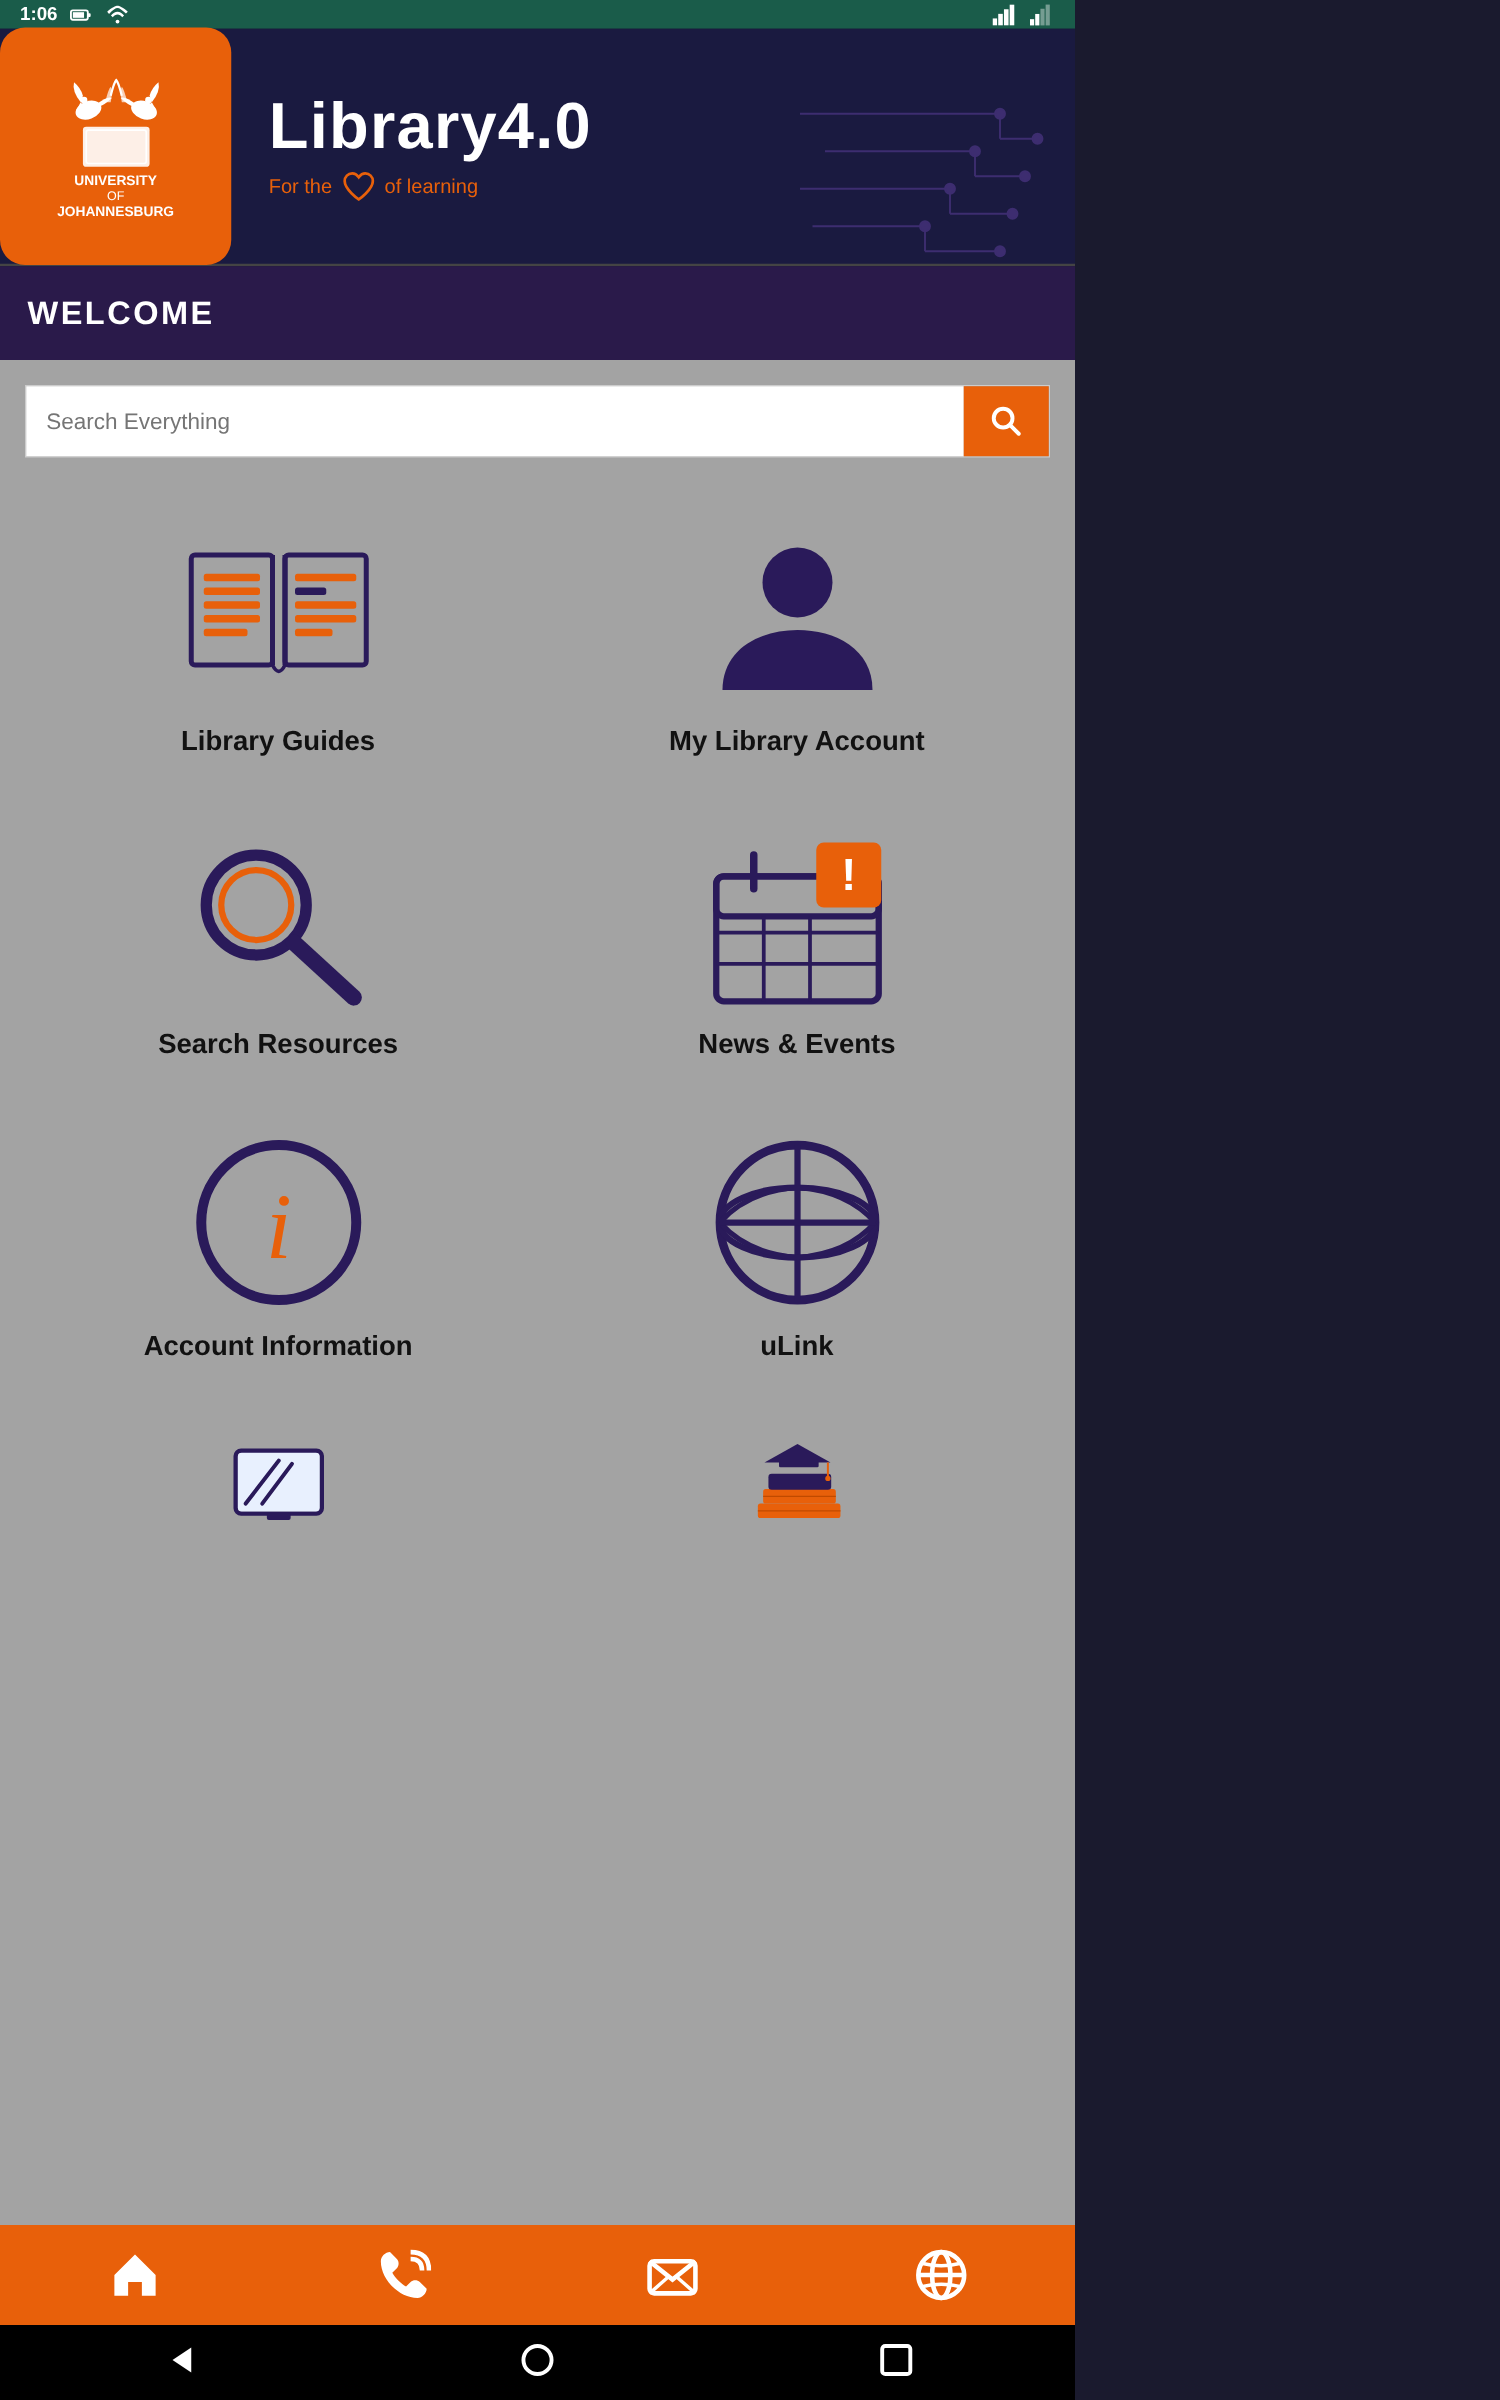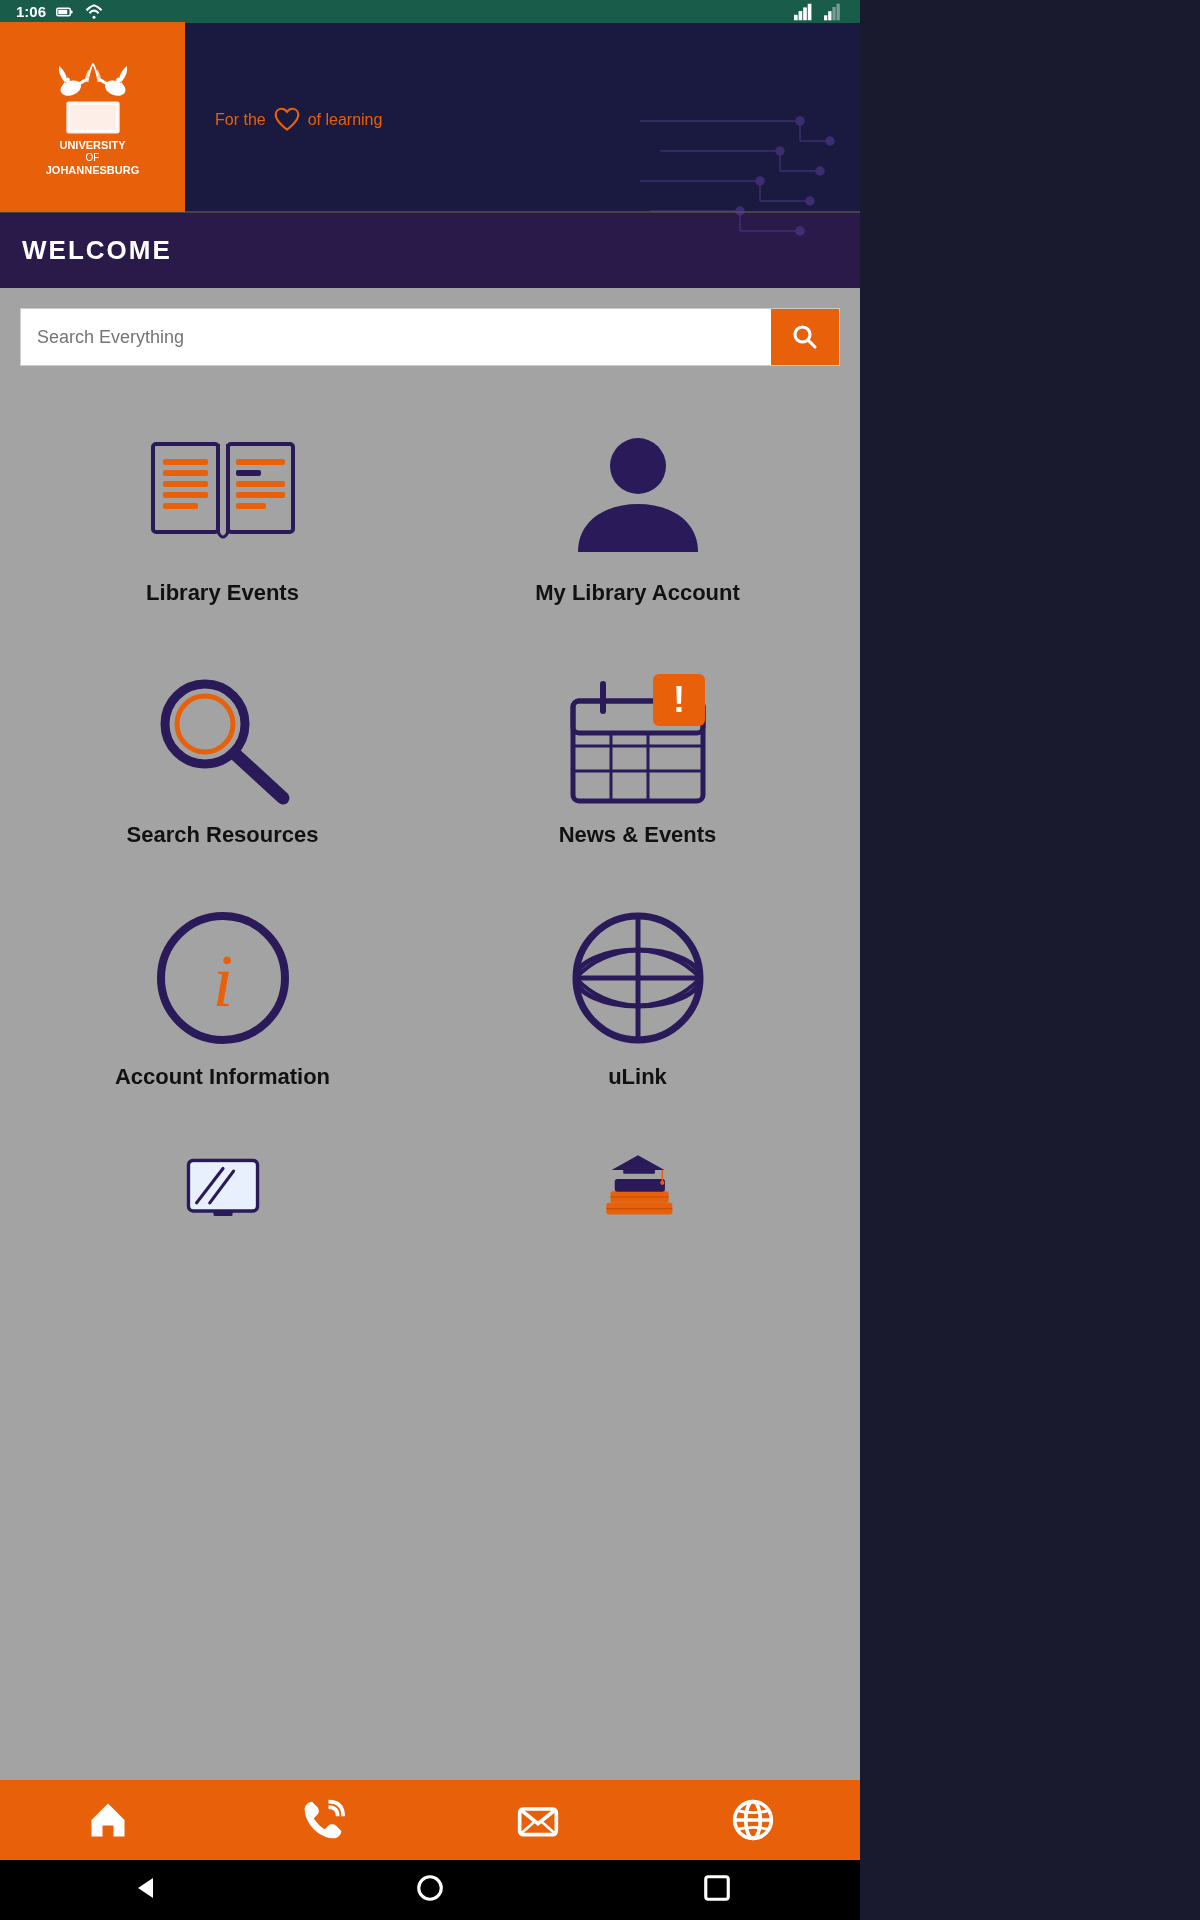--- a/index.html
+++ b/index.html
@@ -37,20 +37,21 @@
     }
     .header-logo {
       background: #e8600a;
       width: 185px;
       height: 190px;
       display: flex;
       flex-direction: column;
       align-items: center;
       justify-content: center;
       flex-shrink: 0;
+      border-radius: 20px;
     }
     .logo-bird-svg {
       width: 110px;
       height: 80px;
     }
     .logo-text {
       color: white;
       text-align: center;
       font-size: 10px;
       line-height: 1.2;
@@ -253,20 +254,21 @@
       <path d="M70 28 Q67 16 65 14 Q63 18 65 28" fill="white" opacity="0.7"></path>
     </svg>
     <div class="logo-text">
       <div style="font-weight:bold;font-size:11px;">UNIVERSITY</div>
       <div style="font-size:10px;">OF</div>
       <div style="font-weight:bold;font-size:11px;">JOHANNESBURG</div>
     </div>
   </div>
 
   <div class="header-brand">
+    <h1>Library4.0</h1>
     <div class="tagline">
       <span>For the</span>
 
       <svg class="tagline-heart" viewBox="0 0 30 28">
         <path d="M15 25 C15 25 2 16 2 8 C2 4 5 1 9 1 C11.5 1 13.5 2.5 15 4.5 C16.5 2.5 18.5 1 21 1 C25 1 28 4 28 8 C28 16 15 25 15 25Z" fill="none" stroke="#e8600a" stroke-width="2.5"></path>
       </svg>
       <span>of learning</span>
     </div>
 
     <svg class="circuit-lines" width="200" height="150" viewBox="0 0 200 150">
@@ -329,21 +331,21 @@
         <rect x="20" y="79" width="35" height="6" rx="2" fill="#e8600a"></rect>
 
         <rect x="93" y="35" width="49" height="6" rx="2" fill="#e8600a"></rect>
         <rect x="93" y="46" width="25" height="6" rx="2" fill="#2a1a5a"></rect>
         <rect x="93" y="57" width="49" height="6" rx="2" fill="#e8600a"></rect>
         <rect x="93" y="68" width="49" height="6" rx="2" fill="#e8600a"></rect>
         <rect x="93" y="79" width="30" height="6" rx="2" fill="#e8600a"></rect>
 
         <path d="M75 108 Q80 118 85 108" fill="none" stroke="#2a1a5a" stroke-width="3"></path>
       </svg>
-      <span class="item-label">Library Events</span>
+      <span class="item-label">Library Guides</span>
     </div>
 
     <div class="grid-item">
       <svg viewBox="0 0 160 140">
 
         <circle cx="80" cy="42" r="28" fill="#2a1a5a"></circle>
         <path d="M20 128 C20 95 50 80 80 80 C110 80 140 95 140 128Z" fill="#2a1a5a"></path>
       </svg>
       <span class="item-label">My Library Account</span>
     </div>

